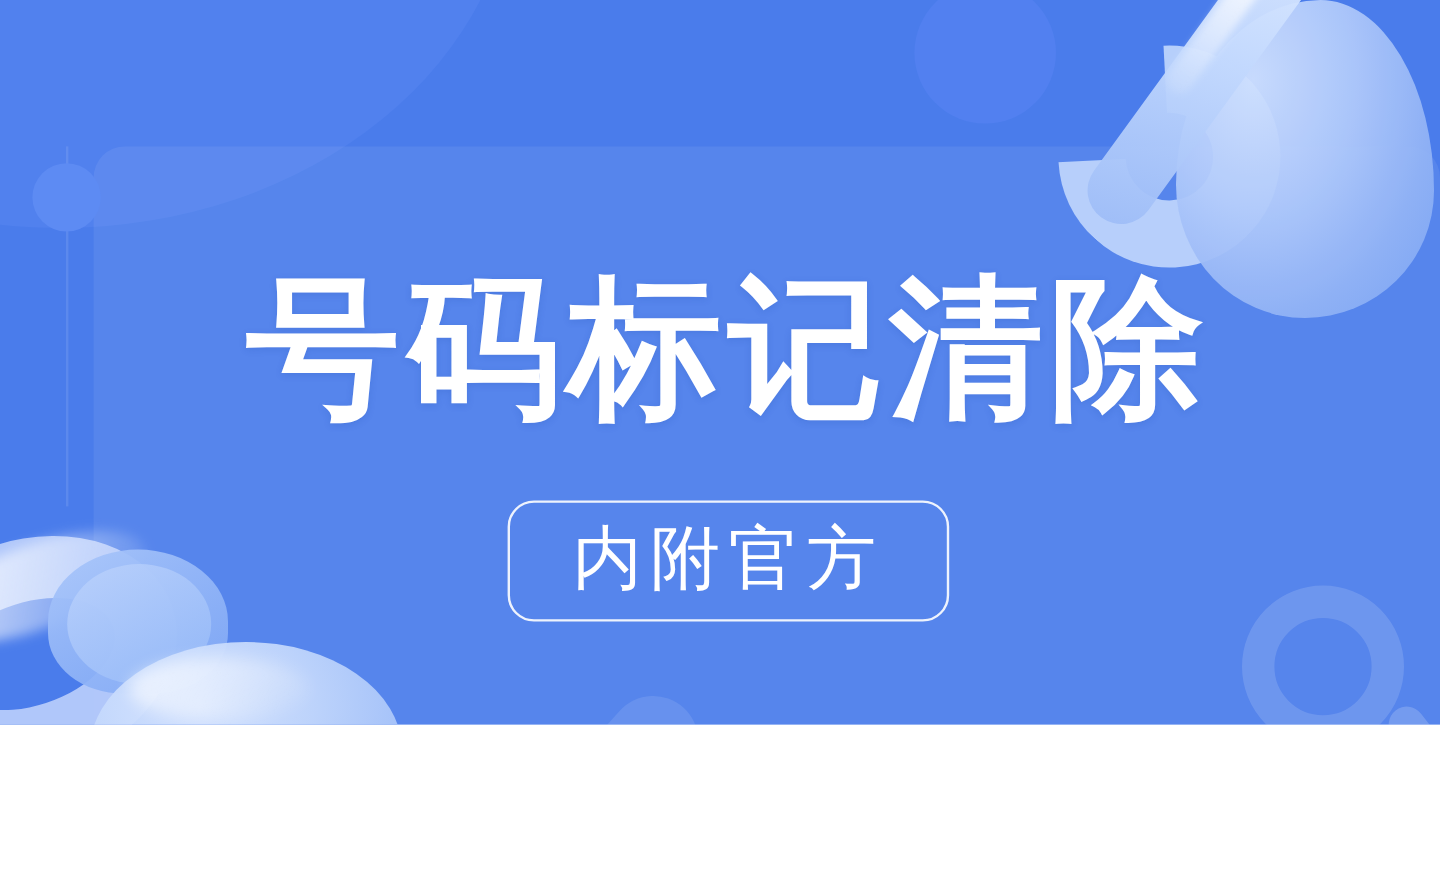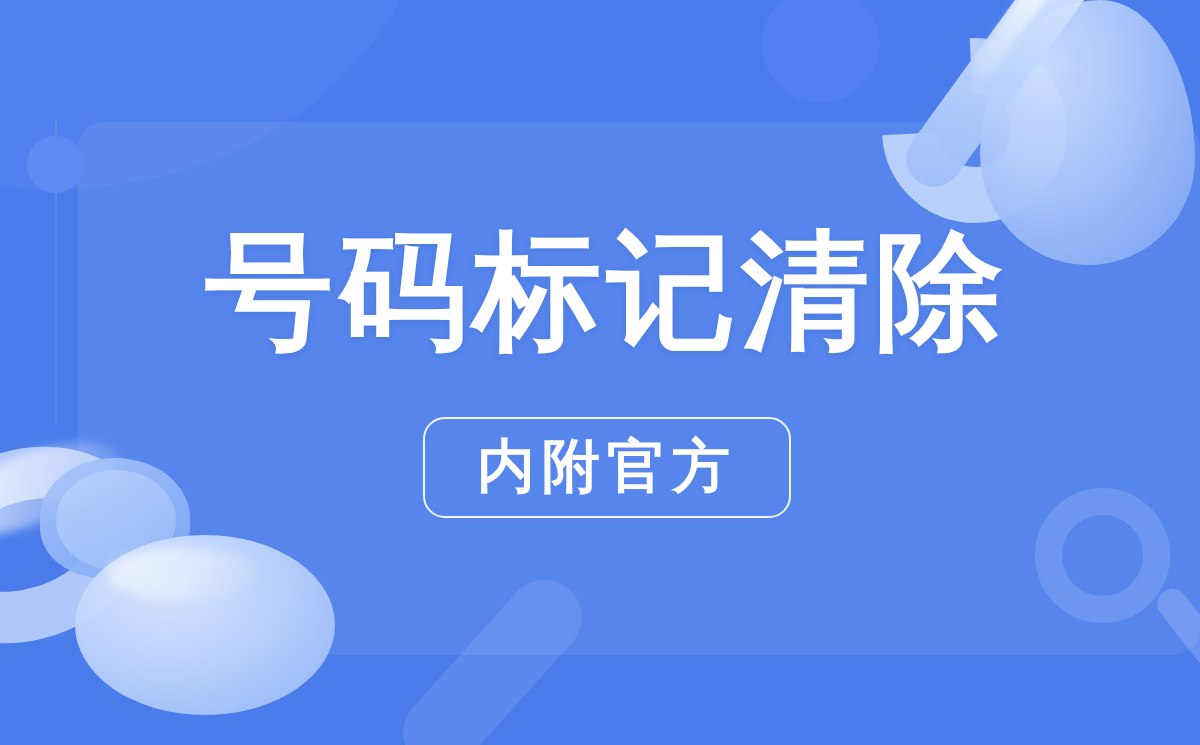--- a/index.html
+++ b/index.html
@@ -3,21 +3,21 @@
 <meta charset="utf-8">
 <style>
   html, body {
     margin: 0;
     padding: 0;
     background: #ffffff;
   }
   #banner {
     position: relative;
     width: 1200px;
-    height: 745px;
+    height: 604px;
     overflow: hidden;
     background: #4a7ceb;
     font-family: "Liberation Sans", "DejaVu Sans", sans-serif;
   }
 
   
   .deco { position: absolute; pointer-events: none; }
 
   
   .blob-tl {
@@ -200,21 +200,21 @@
     margin-left: 14px;
     border: 2px solid rgba(255,255,255,0.9);
     border-radius: 22px;
     padding: 15px 52px 18px 52px;
     display: flex;
     align-items: center;
     justify-content: center;
   }
   .subline {
     font-size: 58px;
-    font-weight: 700;
+    font-weight: 400;
     letter-spacing: 7px;
     line-height: 1.12;
     color: #ffffff;
     white-space: nowrap;
     display: flex;
     justify-content: center;
   }
   .subline .hl { color: #fbd428; }
 </style>
 </head>

